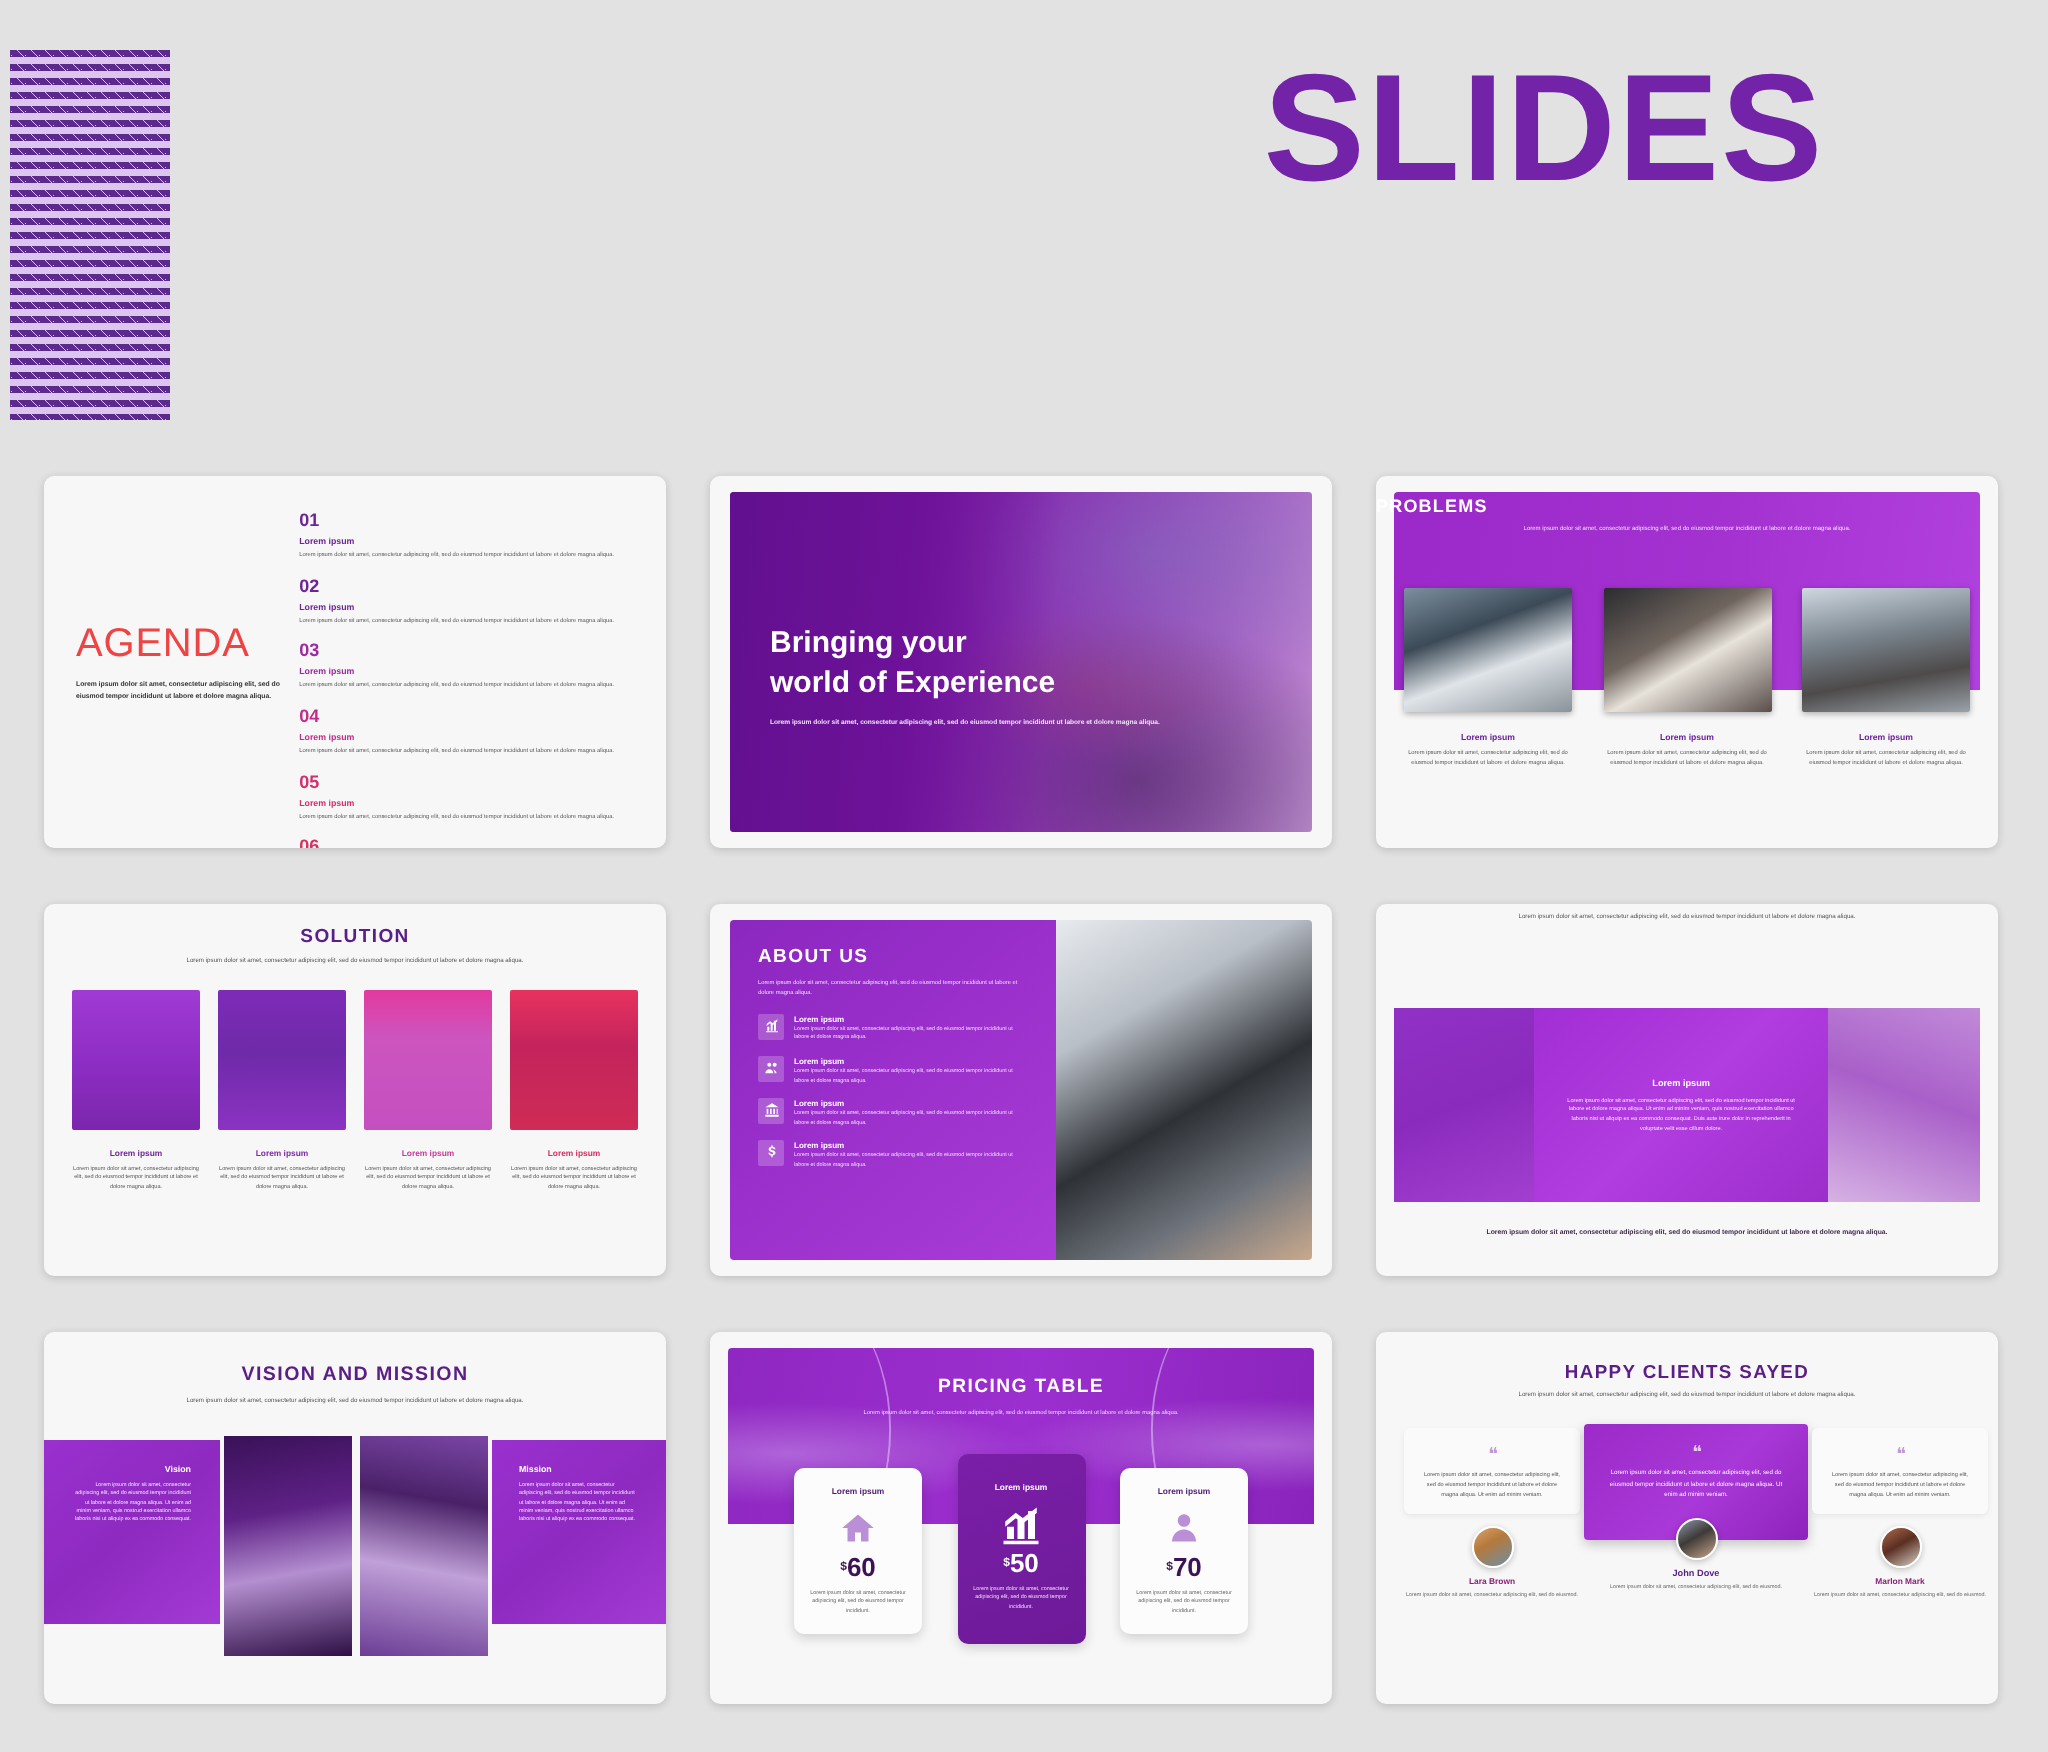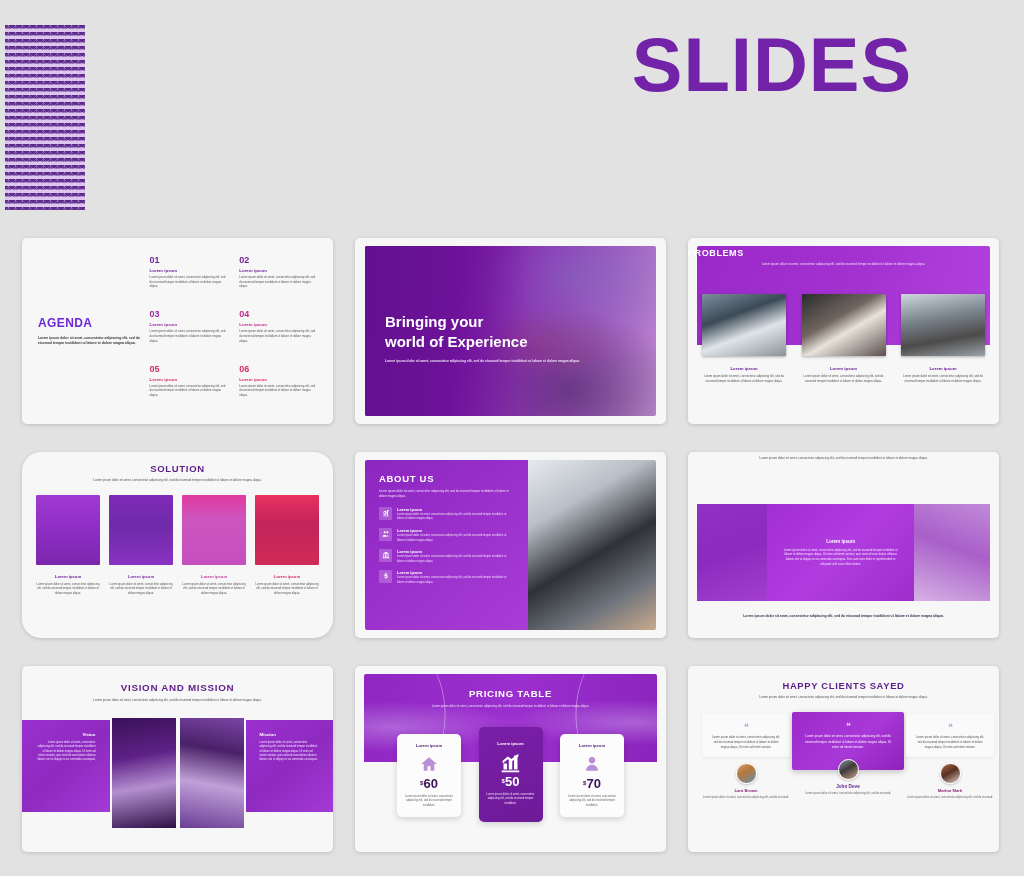--- a/index.html
+++ b/index.html
@@ -66,23 +66,23 @@
     text-align: center; letter-spacing: 0.7px;
   }
   .lorem-sm {
     font-size: 3.1px; color: #555; text-align: center;
     line-height: 1.55;
   }
 
   
   .s1 { padding: 14px 16px; display: flex; }
   .s1-left { width: 40%; display: flex; flex-direction: column; justify-content: center; }
-  .s1-head { font-size: 12px; font-weight: bold; color: #6d28d9; letter-spacing: 0.4px; }
+  .s1-head { font-size: 20px; font-weight: normal; color: #ef4444; letter-spacing: 0.4px; }
   .s1-body { font-size: 3.4px; color: #333; margin-top: 6px; line-height: 1.6; font-weight: bold; }
-  .s1-right { flex: 1; display: grid; grid-template-columns: 1fr 1fr; gap: 9px 12px; padding-top: 4px; }
+  .s1-right { flex: 1; display: grid; grid-template-columns: 1fr; gap: 9px 12px; padding-top: 4px; }
   .ag-num { font-size: 9px; font-weight: bold; line-height: 1; }
   .ag-lbl { font-size: 4.4px; font-weight: bold; margin-top: 3px; }
   .ag-txt { font-size: 2.9px; color: #555; line-height: 1.6; margin-top: 2px; }
 
   
   .s2 { padding: 0; }
   .s2-inner { position: absolute; inset: 8px 10px; border-radius: 2px; overflow: hidden; }
   .s2-photo {
     position: absolute; inset: 0;
     background:
@@ -107,21 +107,21 @@
   .s3-row { position: absolute; left: 14px; right: 14px; top: 56px; display: flex; justify-content: space-between; }
   .s3-card { width: 84px; }
   .s3-img { height: 62px; border-radius: 1px; box-shadow: 0 1px 3px rgba(0,0,0,0.3); }
   .ph-a { background: linear-gradient(160deg,#7c8f9e 0%, #3c4a57 35%, #dfe4e8 62%, #8a939a 100%); }
   .ph-b { background: linear-gradient(150deg,#2b2b2f 0%, #70665f 40%, #e7e2da 58%, #5a4e4b 100%); }
   .ph-c { background: linear-gradient(170deg,#cfd7df 0%, #7b868f 38%, #4d4a4a 70%, #9aa2a8 100%); }
   .s3-lbl { font-size: 4.3px; font-weight: bold; color: #6a1f99; text-align: center; margin-top: 10px; }
   .s3-txt { font-size: 2.9px; color: #555; text-align: center; line-height: 1.6; margin-top: 3px; }
 
   
-  .s4 { padding: 11px 14px; border-radius: 19px; }
+  .s4 { padding: 11px 14px; }
   .s4-h { font-size: 9.5px; }
   .s4-row { display: flex; justify-content: space-between; margin-top: 12px; }
   .s4-card { width: 64px; }
   .s4-img { height: 70px; border-radius: 1px; }
   .g1 { background: linear-gradient(180deg,#a03ad4 0%, #8e2ec4 50%, #7b26ad 100%); }
   .g2 { background: linear-gradient(180deg,#7e2bb8 0%, #6e2aa8 45%, #8b33c3 100%); }
   .g3 { background: linear-gradient(180deg,#e23a9e 0%, #cc55c0 35%, #c44fbe 100%); }
   .g4 { background: linear-gradient(180deg,#e8325f 0%, #c3245c 40%, #cf2b56 100%); }
   .s4-lbl { font-size: 4.2px; font-weight: bold; text-align: center; margin-top: 9px; }
   .s4-txt { font-size: 2.8px; color: #555; text-align: center; line-height: 1.6; margin-top: 3px; }

